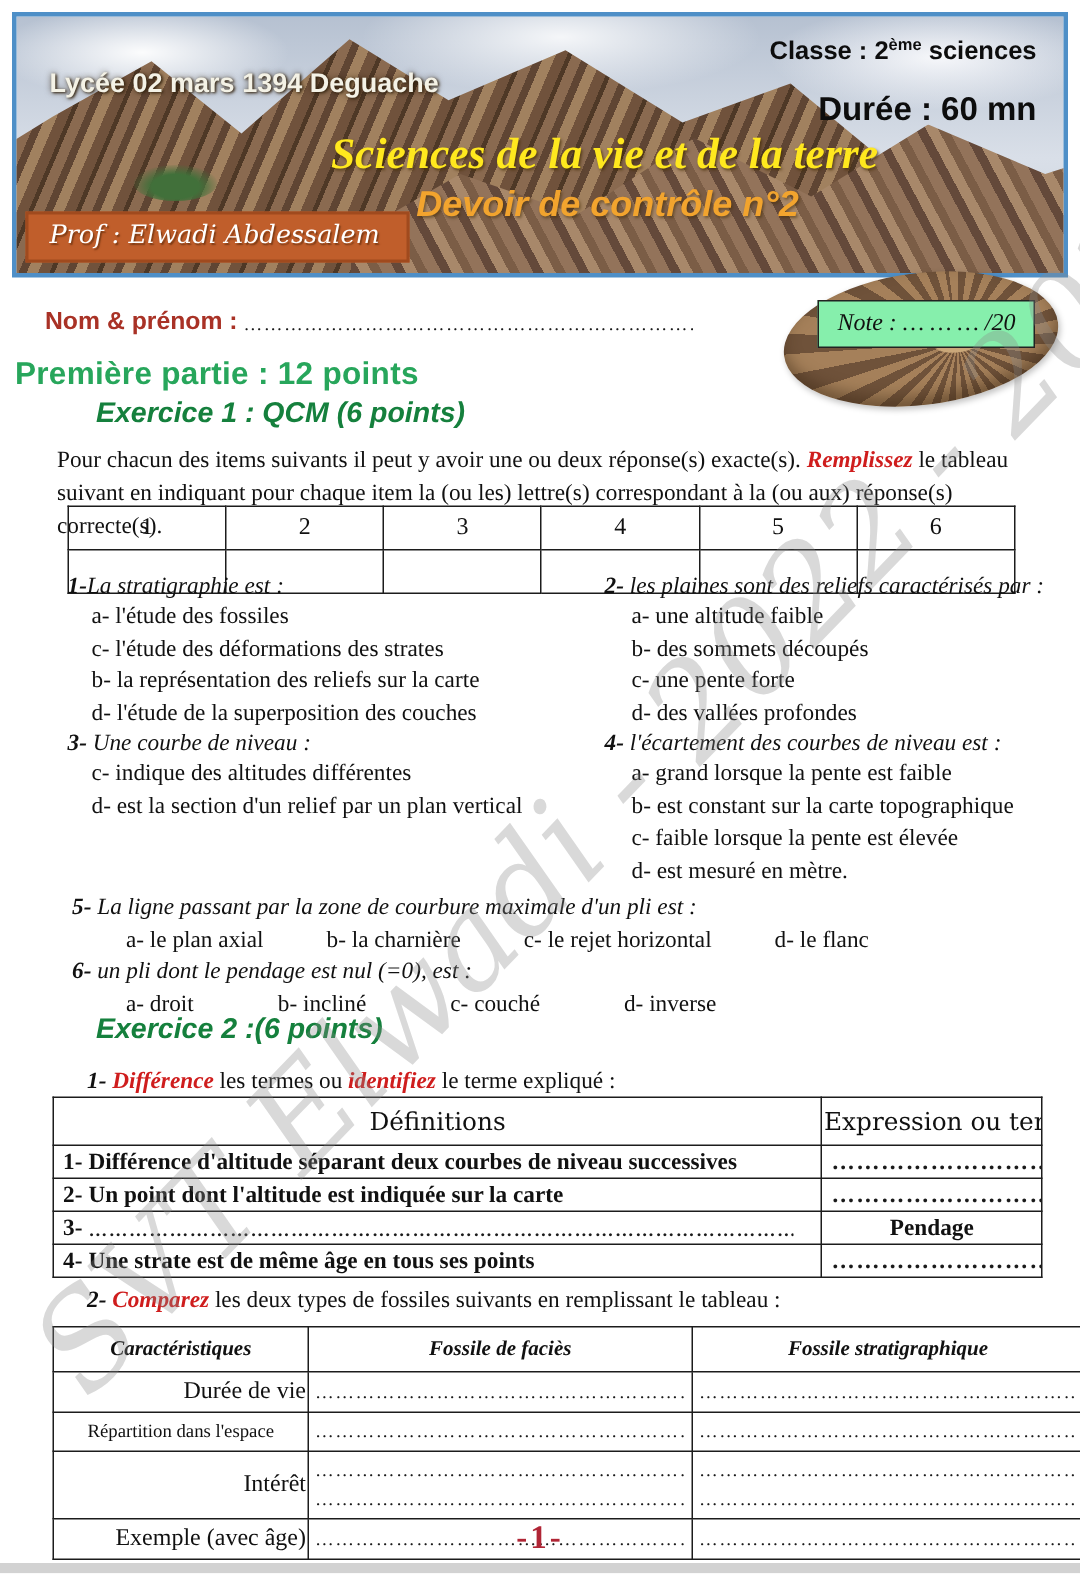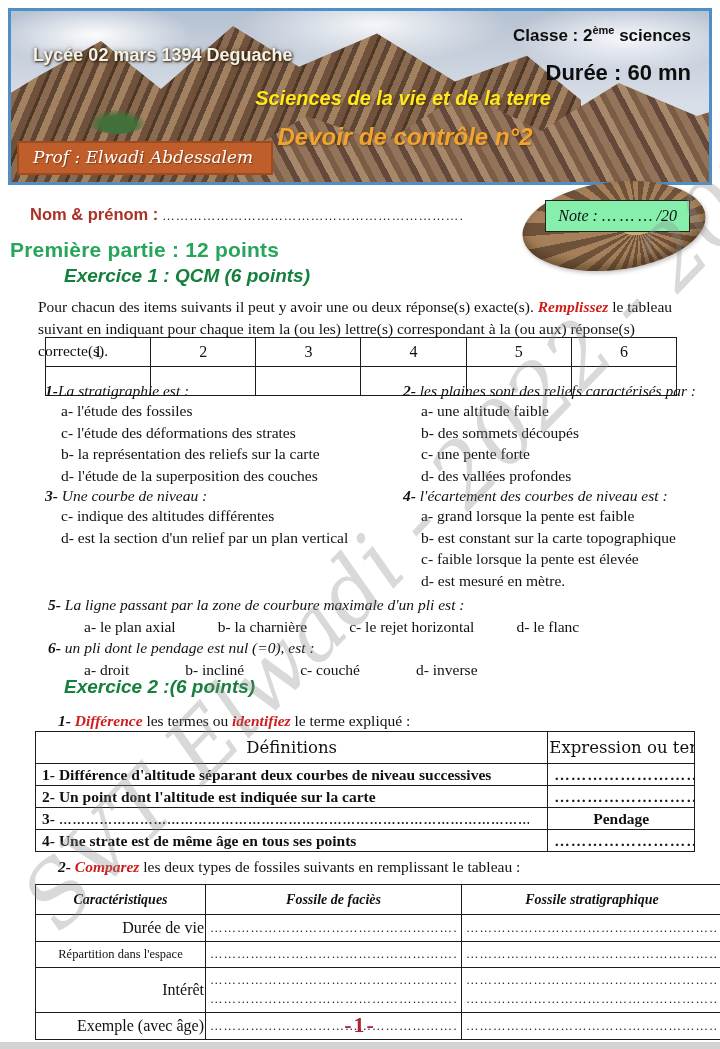--- a/index.html
+++ b/index.html
@@ -39,22 +39,22 @@
     position:absolute; right:18px; top:13px; font-family:"Liberation Sans",sans-serif;
     font-weight:bold; font-size:17px; color:#0d0d0d;
   }
   .classe sup{font-size:11px;}
   .duree{
     position:absolute; right:18px; top:49px; font-family:"Liberation Sans",sans-serif;
     font-weight:bold; font-size:22px; color:#0d0d0d;
   }
   .banner-title{
     position:absolute; left:90px; right:4px; top:76px; text-align:center;
-    font-family:Liberation Sans, sans-serif; font-style:italic; font-weight:bold;
-    font-size:20px; color:#ffe81e; text-shadow:1px 1px 2px rgba(70,45,5,.75);
+    font-family:Liberation Serif, serif; font-style:italic; font-weight:bold;
+    font-size:29px; color:#ffe81e; text-shadow:1px 1px 2px rgba(70,45,5,.75);
     white-space:nowrap;
   }
   .banner-subtitle{
     position:absolute; left:120px; right:30px; top:112px; text-align:center;
     font-family:"Liberation Sans",sans-serif; font-style:italic; font-weight:bold;
     font-size:24px; color:#f2a42e; text-shadow:1px 1px 2px rgba(70,45,5,.55);
     white-space:nowrap;
   }
   .prof-box{
     position:absolute; left:6px; bottom:7px; background:#c05e2b; border:2px solid #a04a1e;

